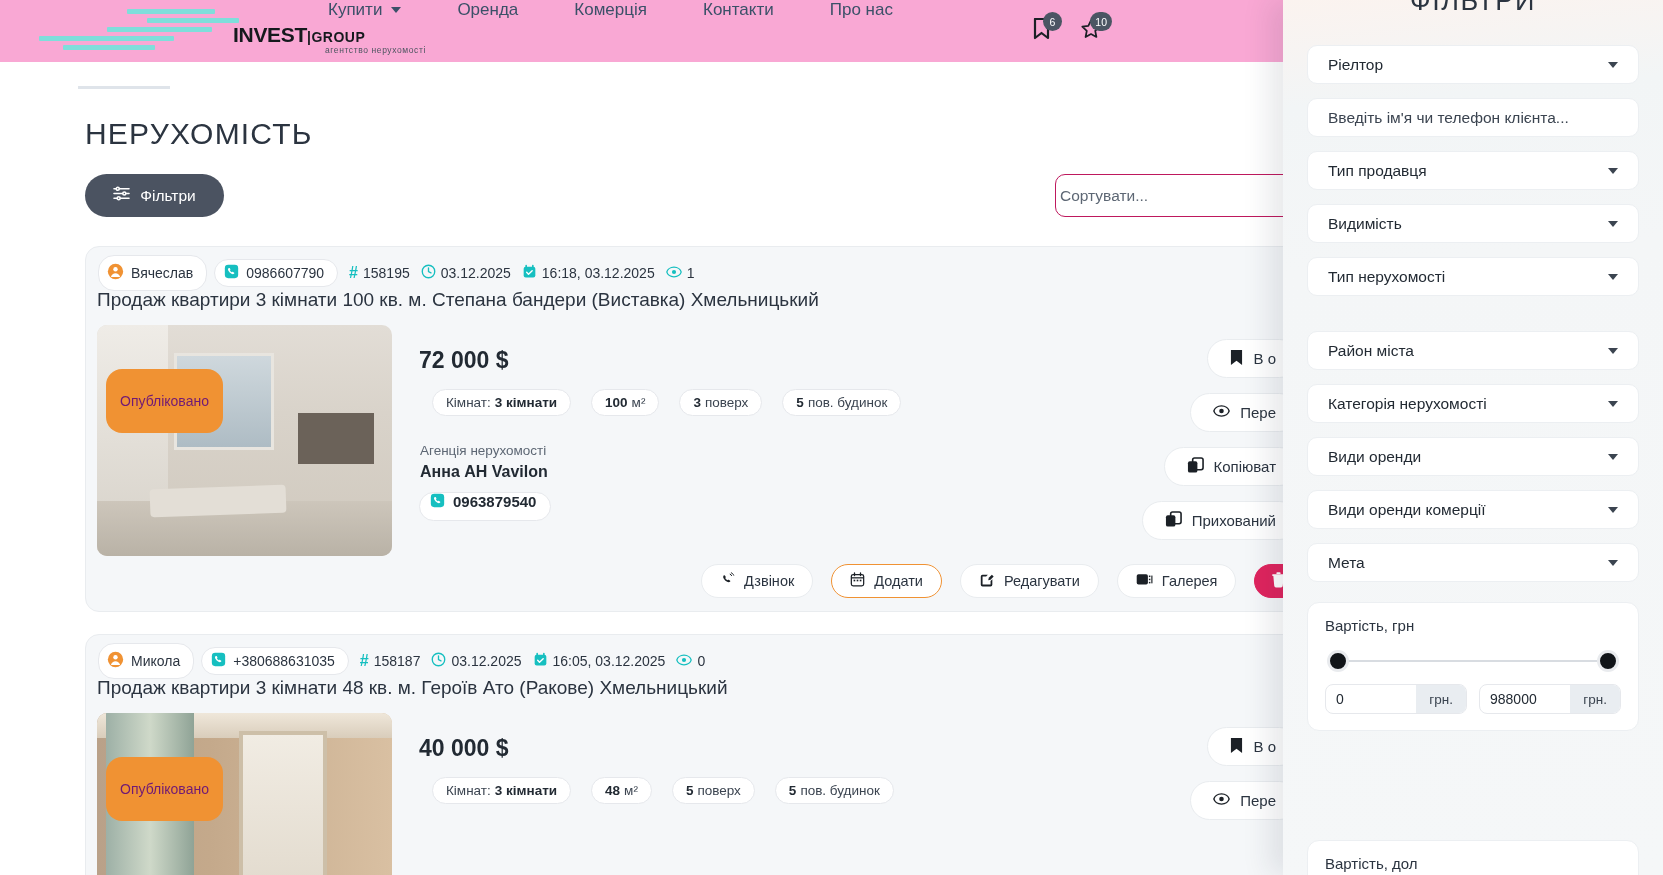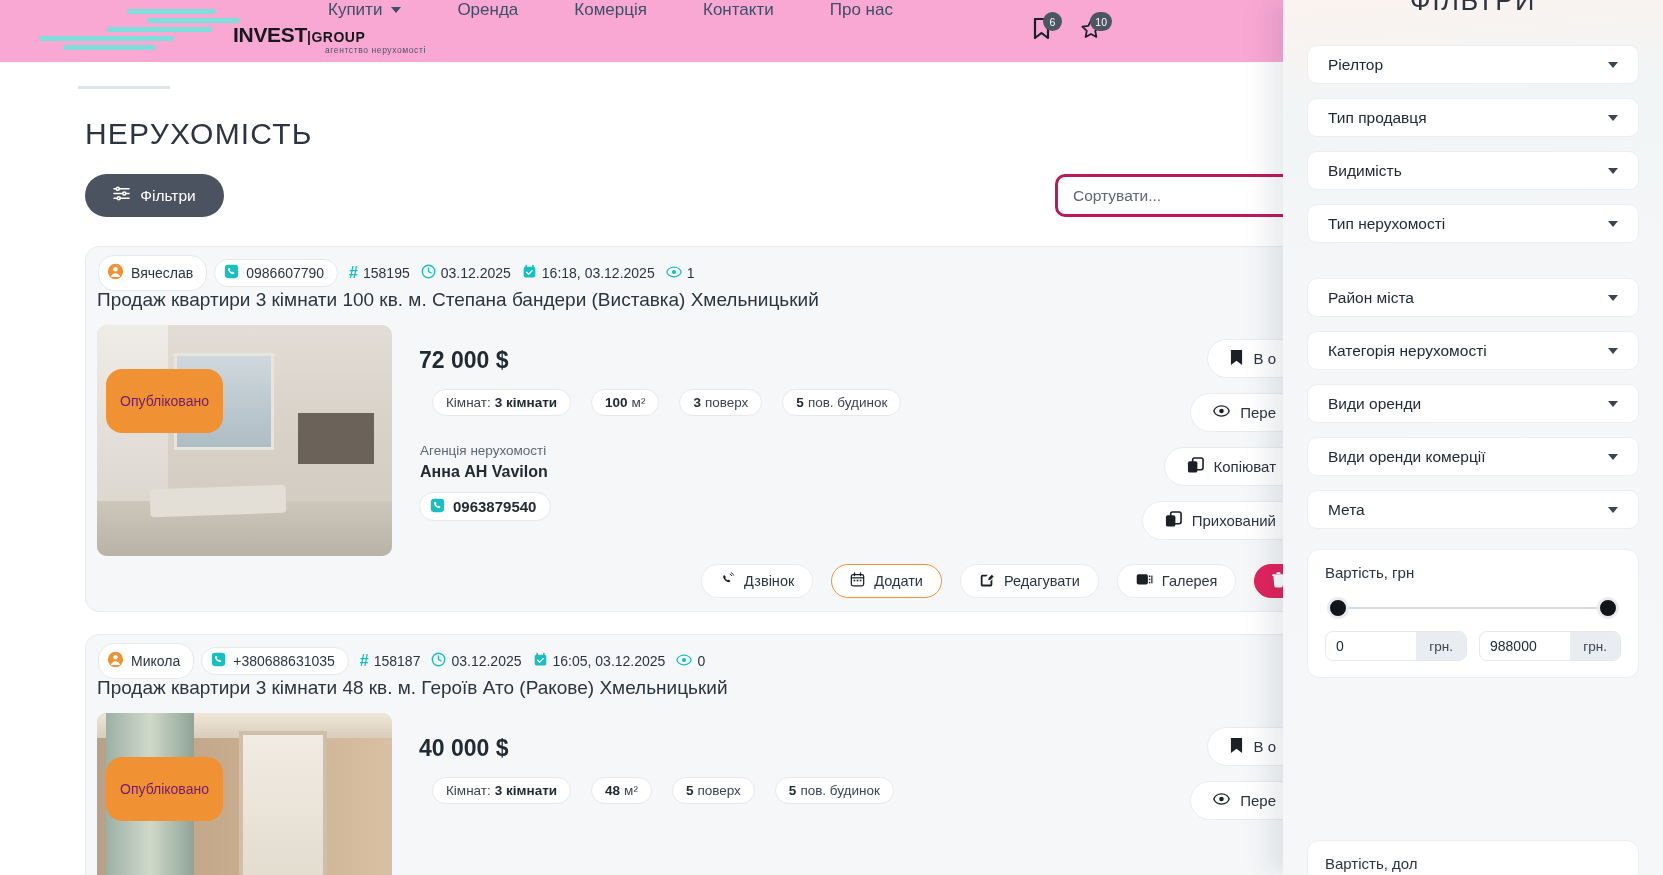--- a/index.html
+++ b/index.html
@@ -49,22 +49,22 @@
     background: #4b5361; color: #fff; display: flex; align-items: center; justify-content: center;
     gap: 10px; font-size: 15.5px; cursor: pointer; border: none;
   }
   .search-box {
     position: absolute; left: 522px; top: 172px; width: 233px; height: 47px; border-radius: 12px;
     background: #f7f8fa; border: 1px solid #e8eaee; display: flex; align-items: center;
     padding-left: 22px; color: #5d6774; font-size: 15.5px;
   }
   .sort-box {
     position: absolute; left: 1055px; top: 174px; width: 250px; height: 43px; border-radius: 10px;
-    background: #fff; border: 3px solid #be185d; display: flex; align-items: center;
-    padding-left: 15px; color: #5d6774; font-size: 15.5px;
+    background: #fff; border: 1px solid #be185d; display: flex; align-items: center;
+    padding-left: 4px; color: #5d6774; font-size: 15.5px;
   }
 
   
   .card {
     position: absolute; left: 85px; width: 1225px; background: #f5f7f9;
     border: 1px solid #e9ecef; border-radius: 14px;
   }
   #card-0 { top: 246px; height: 366px; }
   #card-1 { top: 634px; height: 366px; }
 
@@ -86,21 +86,21 @@
 
   .price { position: absolute; left: 333px; top: 100px; font-size: 23px; font-weight: 700; color: #222a33; }
   .tagrow { position: absolute; left: 346px; top: 142px; display: flex; gap: 20px; }
   .tag { background: #fff; border: 1px solid #e6e8ec; border-radius: 16px; height: 27px; padding: 0 13px;
          display: flex; align-items: center; font-size: 13.5px; color: #3b4450; white-space: nowrap; }
   .tag b { font-weight: 700; color: #222a33; margin-left: 4px; }
   .tag .num { font-weight: 700; color: #222a33; margin-right: 4px; }
 
   .ag-label { position: absolute; left: 334px; top: 196px; font-size: 13.5px; color: #5d6774; }
   .ag-name { position: absolute; left: 334px; top: 216px; font-size: 16px; font-weight: 700; color: #222a33; }
-  .ag-phone { position: absolute; left: 333px; top: 245px; display: flex; align-items: center; gap: 8px;
+  .ag-phone { position: absolute; left: 333px; top: 245px; display: flex; gap: 8px;
               background: #fff; border: 1px solid #e6e8ec; border-radius: 16px; height: 29px; padding: 0 14px 0 10px;
               font-size: 15px; font-weight: 700; color: #222a33; }
 
   .rightcol { position: absolute; right: 10px; top: 92px; display: flex; flex-direction: column;
               align-items: flex-end; gap: 15px; }
   .rbtn { background: #fff; border: 1px solid #e9ecef; border-radius: 20px; height: 39px; padding: 0 22px;
           display: flex; align-items: center; gap: 10px; font-size: 15px; color: #2b3440; white-space: nowrap; }
 
   .actions { position: absolute; left: 615px; bottom: 13px; display: flex; gap: 18px; align-items: center; }
   .abtn { background: #fff; border: 1px solid #e9ecef; border-radius: 19px; height: 34px; padding: 0 18px;
@@ -500,20 +500,23 @@
   </div>
 
   <div class="filterpanel">
     <div class="fp-title">ФІЛЬТРИ</div>
 
     <div class="fp-list">
       <div class="fp-field">
         <span>Ріелтор</span>
           <span class="chev"></span>
       </div>
+      <div class="fp-field placeholder">
+        <span>Введіть ім'я чи телефон клієнта...</span>
+      </div>
       <div class="fp-field">
         <span>Тип продавця</span>
           <span class="chev"></span>
       </div>
       <div class="fp-field">
         <span>Видимість</span>
           <span class="chev"></span>
       </div>
       <div class="fp-field">
         <span>Тип нерухомості</span>

